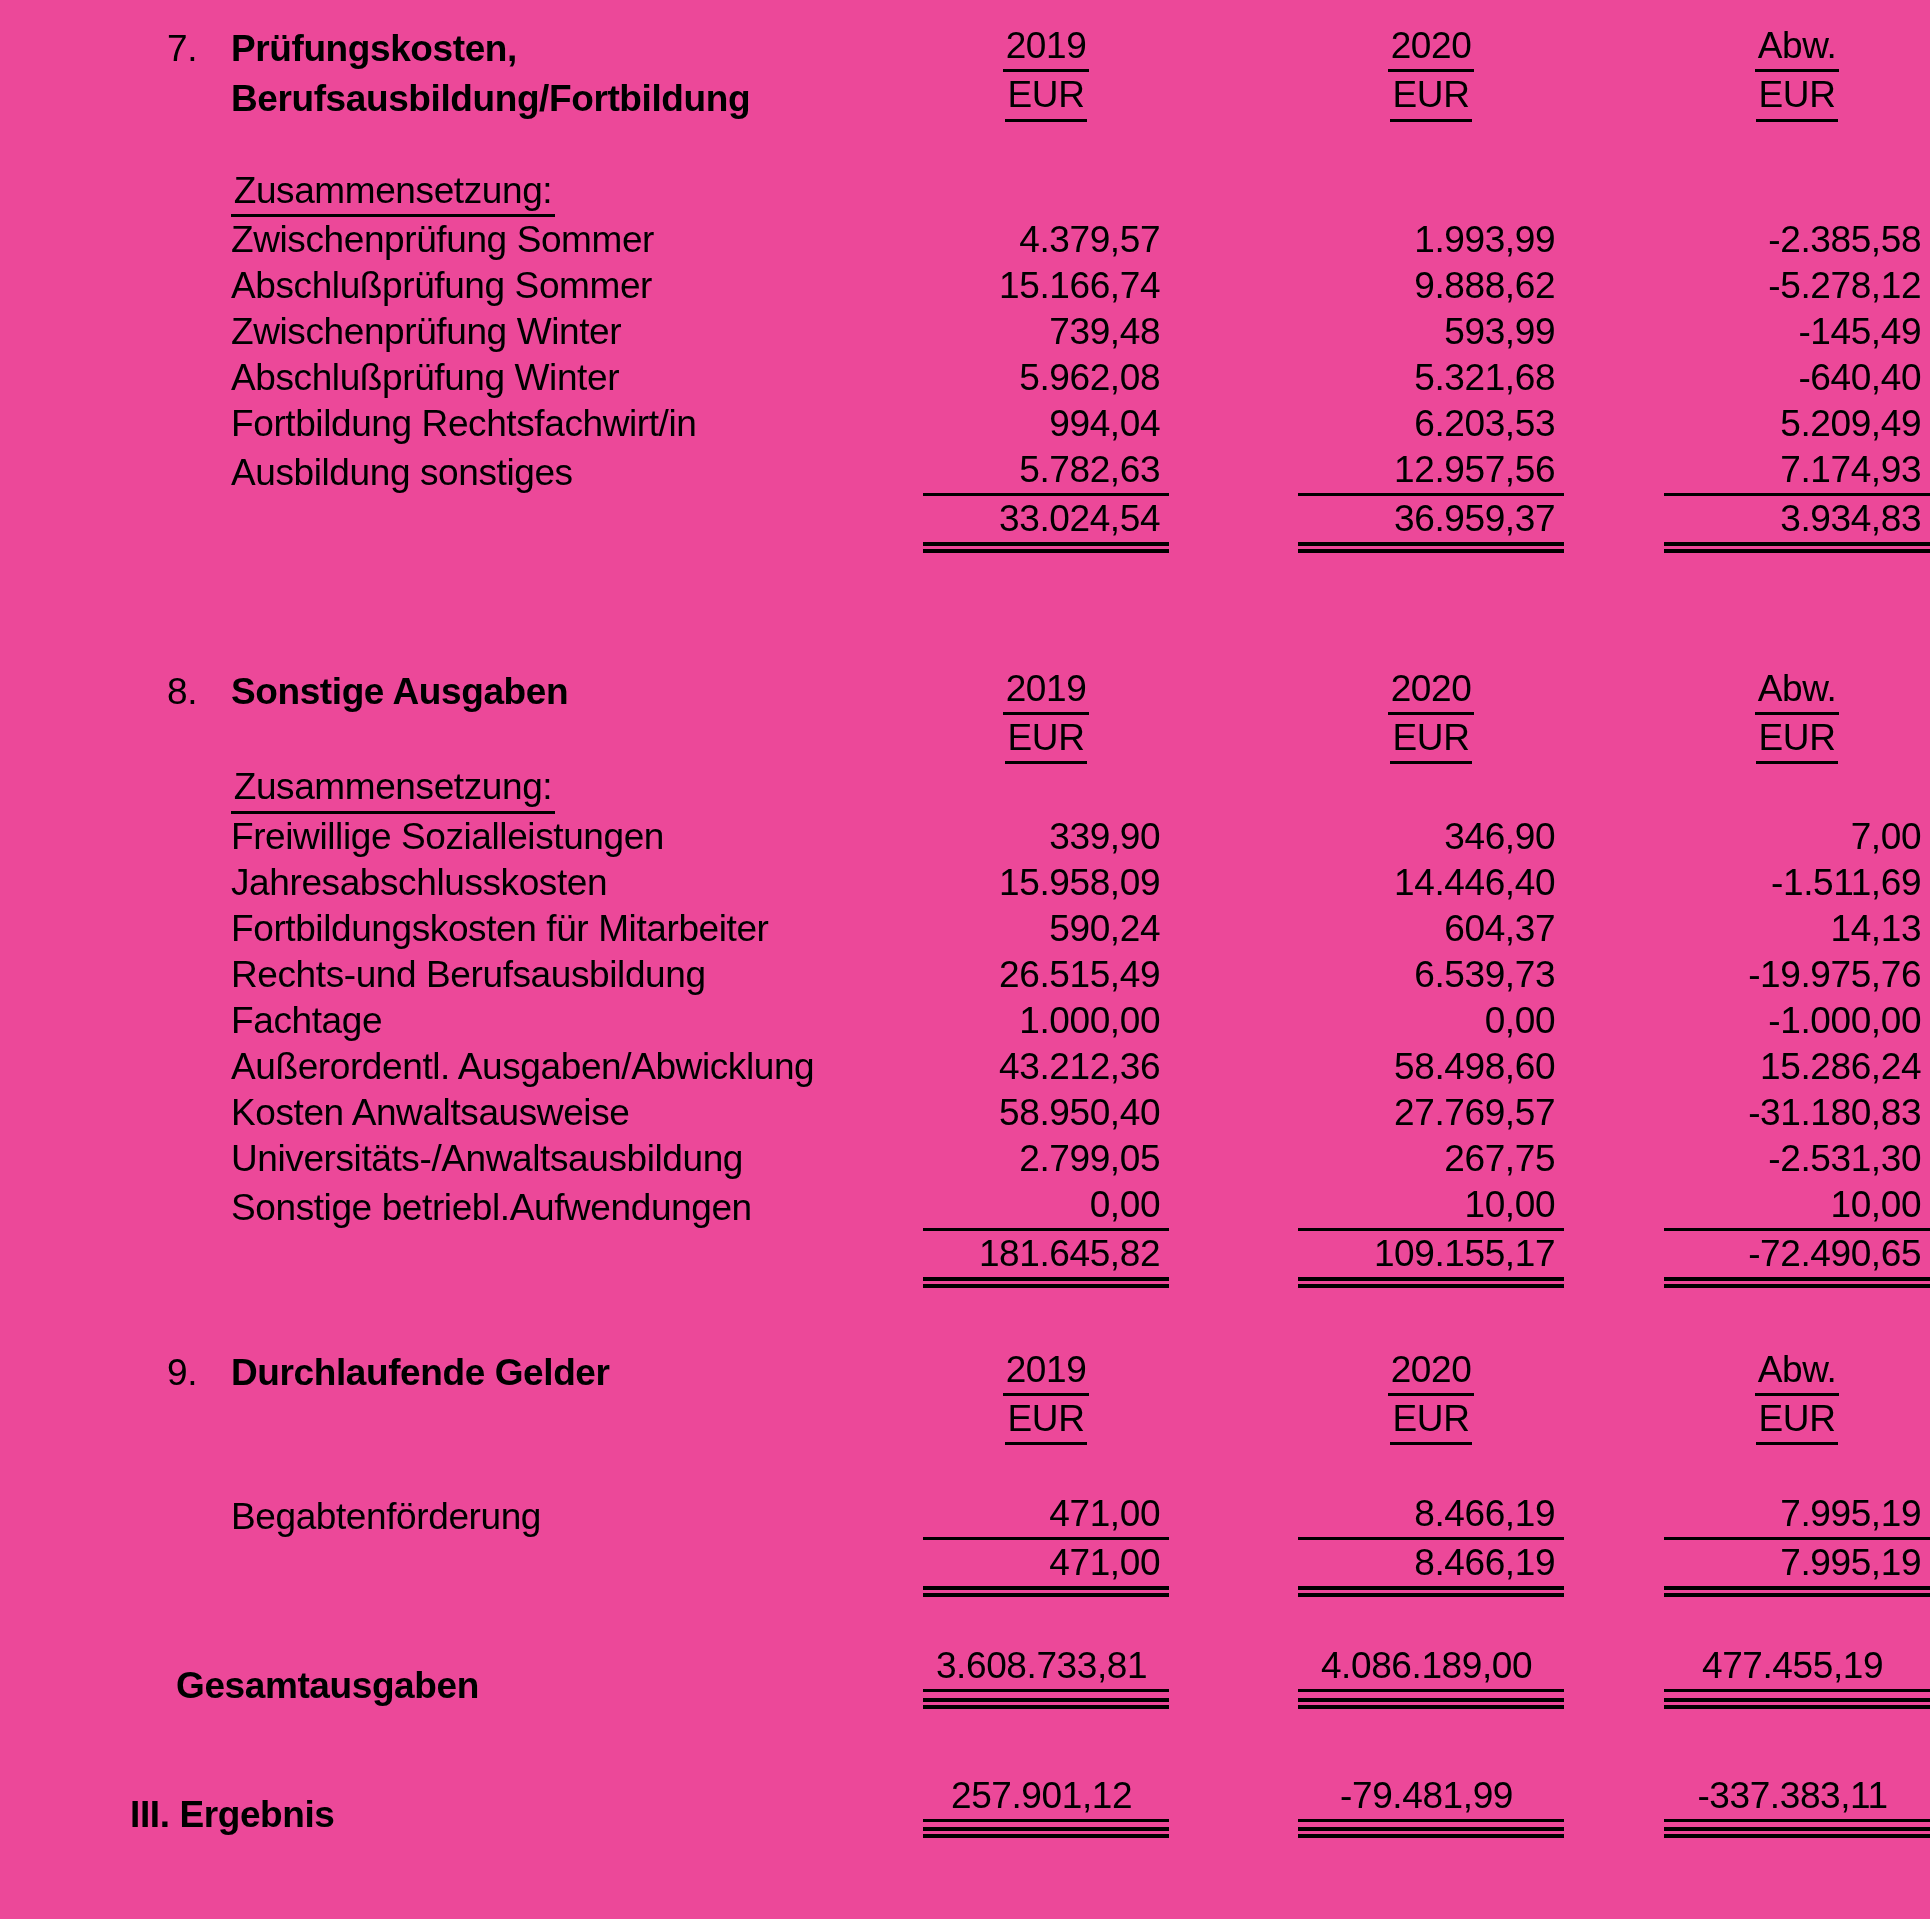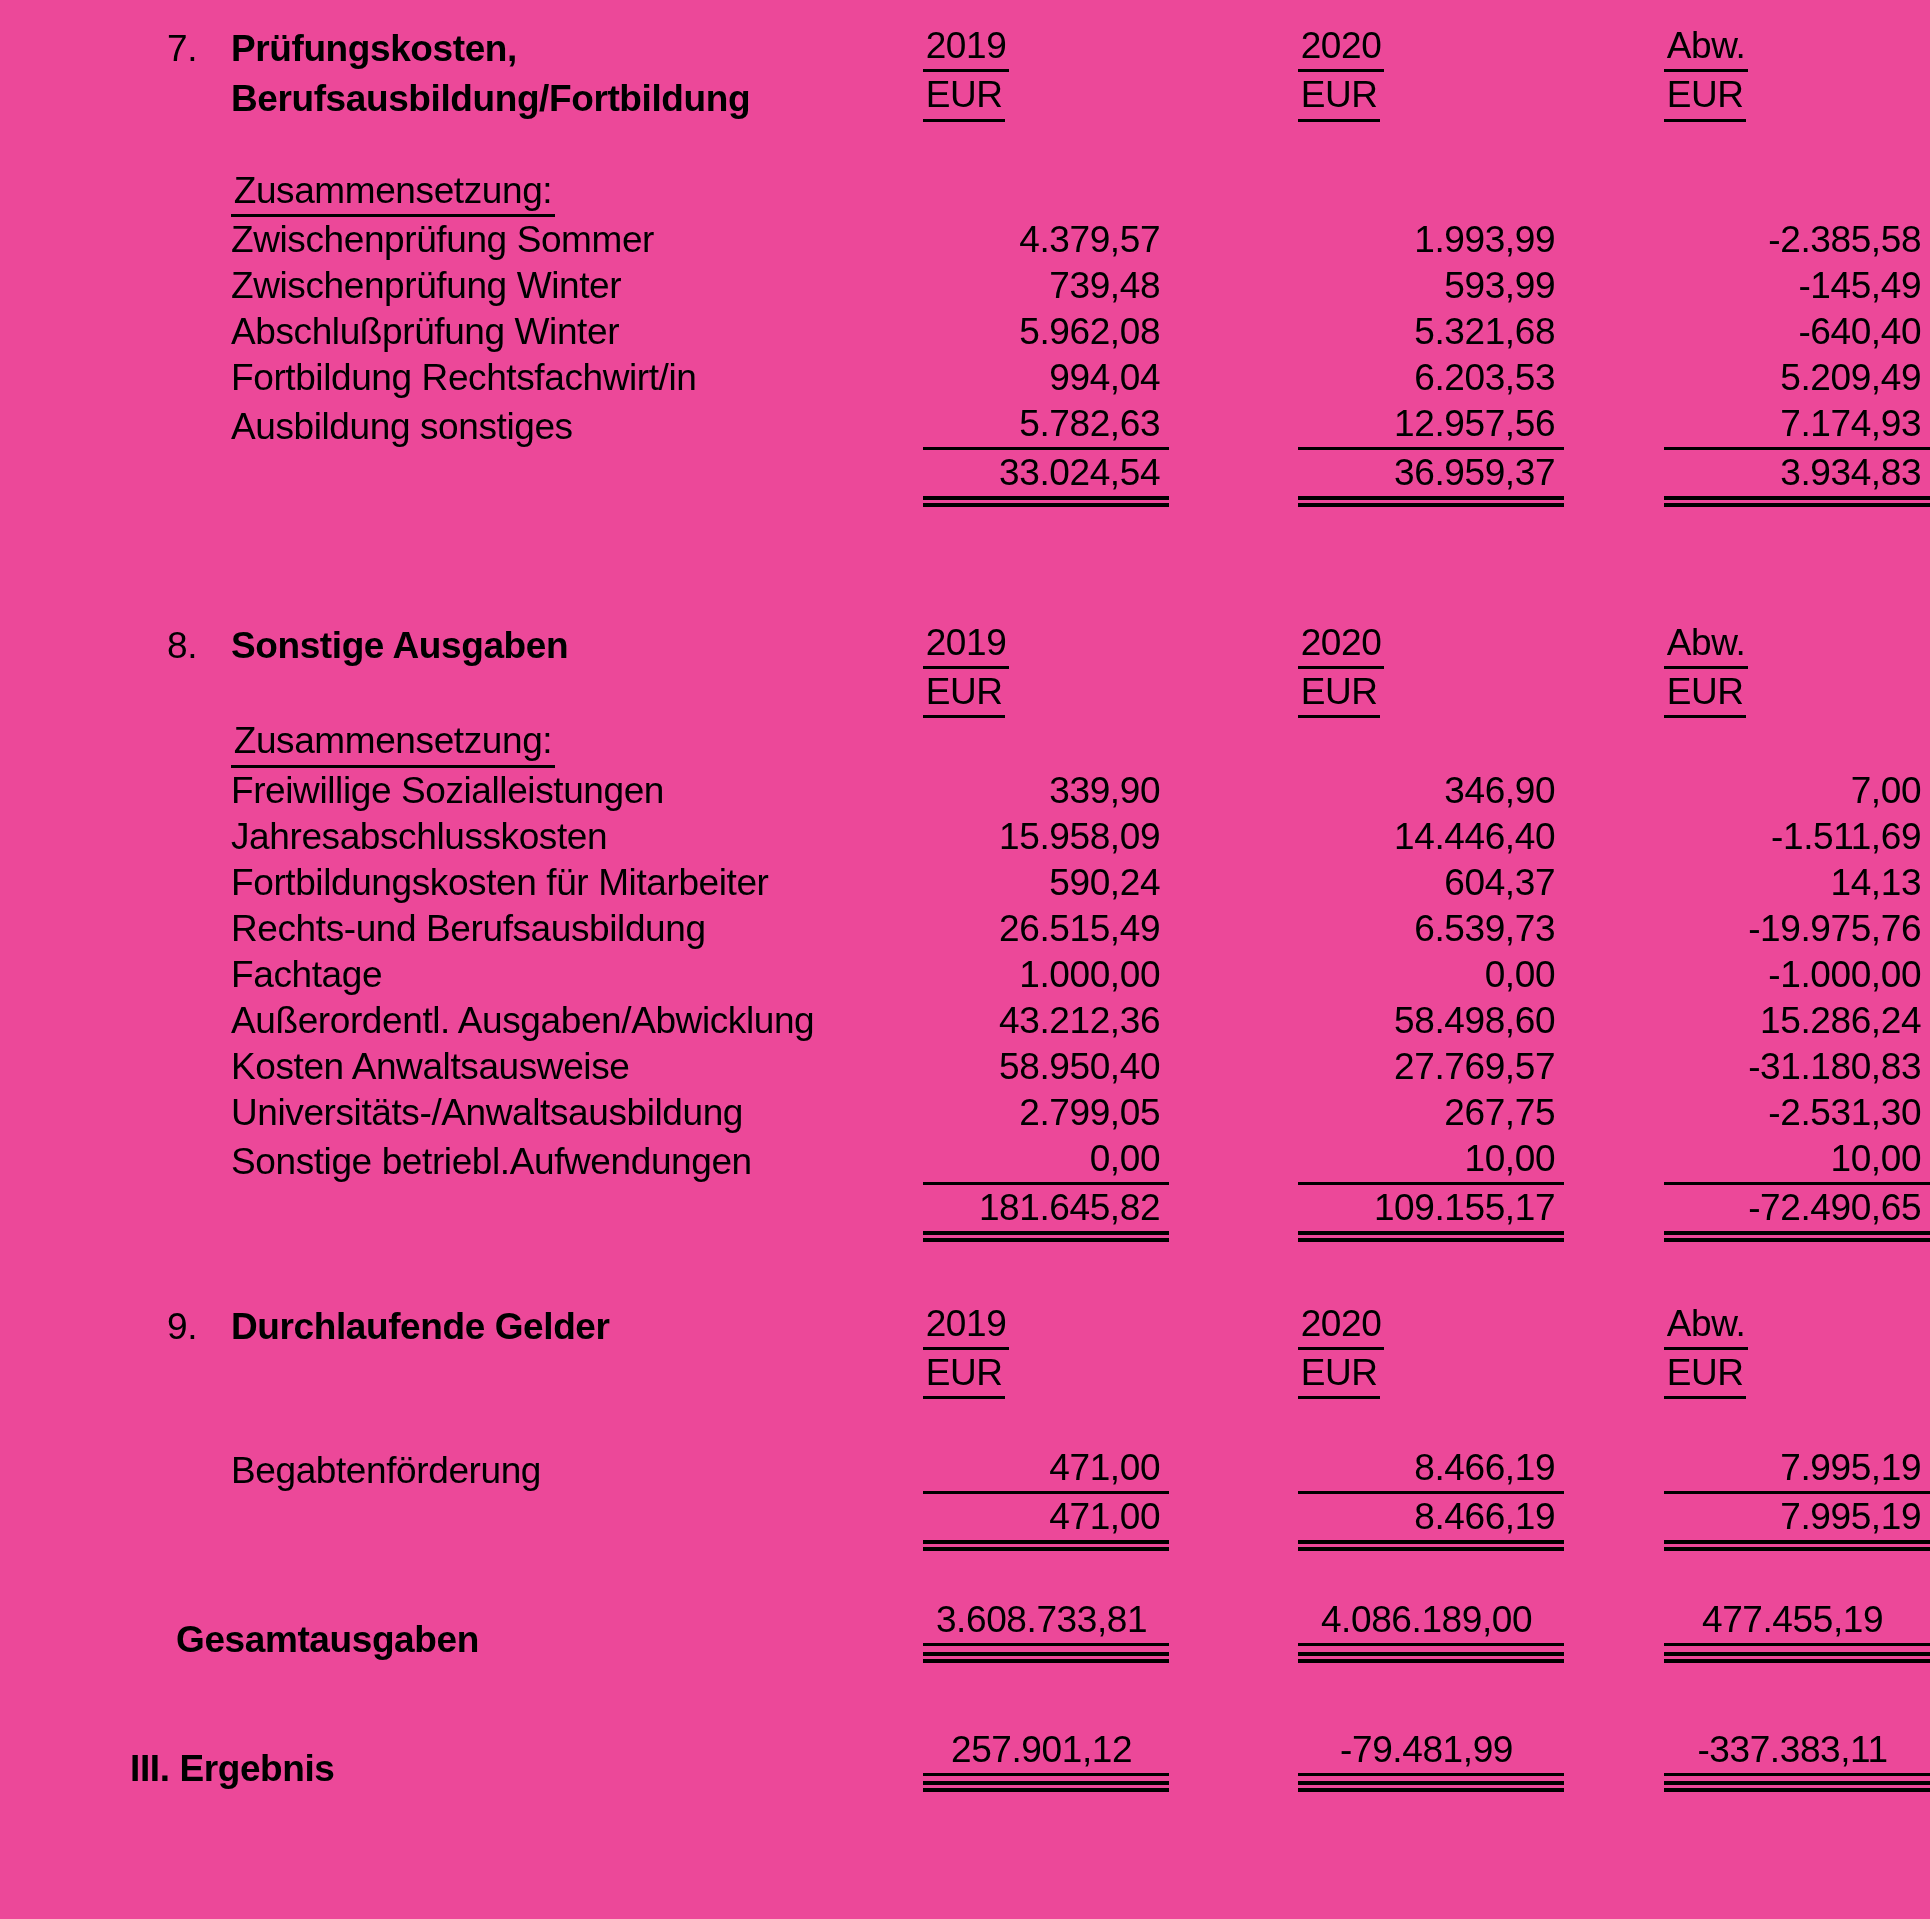--- a/index.html
+++ b/index.html
@@ -11,21 +11,21 @@
   }
   table.fin{border-collapse:separate;border-spacing:0;table-layout:fixed;width:1913px;}
   col.c-lbl{width:907px;} col.c-1{width:246px;} col.c-g1{width:129px;}
   col.c-2{width:266px;} col.c-g2{width:100px;} col.c-3{width:266px;}
   td{padding:0;margin:0;vertical-align:bottom;font-size:37px;line-height:46px;height:46px;white-space:nowrap;overflow:visible;}
   .lbl{text-align:left;padding-left:215px;}
   .sec{padding-left:151px;}
   .secno{display:inline-block;width:64px;}
   .b{font-weight:bold;}
   .n{text-align:right;padding-right:8.9px;}
-  .hd{text-align:left;padding-right:0;}
+  .hd{text-align:center;padding-right:0;}
   .u{display:inline-block;line-height:1;padding:0 2.7px 5.3px 2.7px;border-bottom:3.5px solid #000;}
   .lb{border-bottom:3.5px solid #000;}
   .dbl{border-bottom:11.5px double #000;}
   .udbl{border-bottom:11.5px double #000;padding-right:0;}
   .udbl .val{display:block;text-align:center;padding-right:8.9px;border-bottom:3.5px solid #000;margin-bottom:5.3px;line-height:46px;}
   .gesamt{padding-left:160px;}
   .ergebnis{padding-left:114px;}
   .sp td{height:auto;line-height:0;}
   .sp-a td{height:113px;} .sp-b td{height:59px;} .sp-c td{height:46px;} .sp-d td{height:64px;}
 </style>
@@ -73,20 +73,28 @@
 </tr>
 <tr>
   <td class="lbl">Zwischenprüfung Sommer</td>
   <td class="n">4.379,57</td>
           <td></td>
   <td class="n">1.993,99</td>
           <td></td>
   <td class="n">-2.385,58</td>
 </tr>
 <tr>
+  <td class="lbl">Abschlußprüfung Sommer</td>
+  <td class="n">15.166,74</td>
+          <td></td>
+  <td class="n">9.888,62</td>
+          <td></td>
+  <td class="n">-5.278,12</td>
+</tr>
+<tr>
   <td class="lbl">Zwischenprüfung Winter</td>
   <td class="n">739,48</td>
           <td></td>
   <td class="n">593,99</td>
           <td></td>
   <td class="n">-145,49</td>
 </tr>
 <tr>
   <td class="lbl">Abschlußprüfung Winter</td>
   <td class="n">5.962,08</td>

